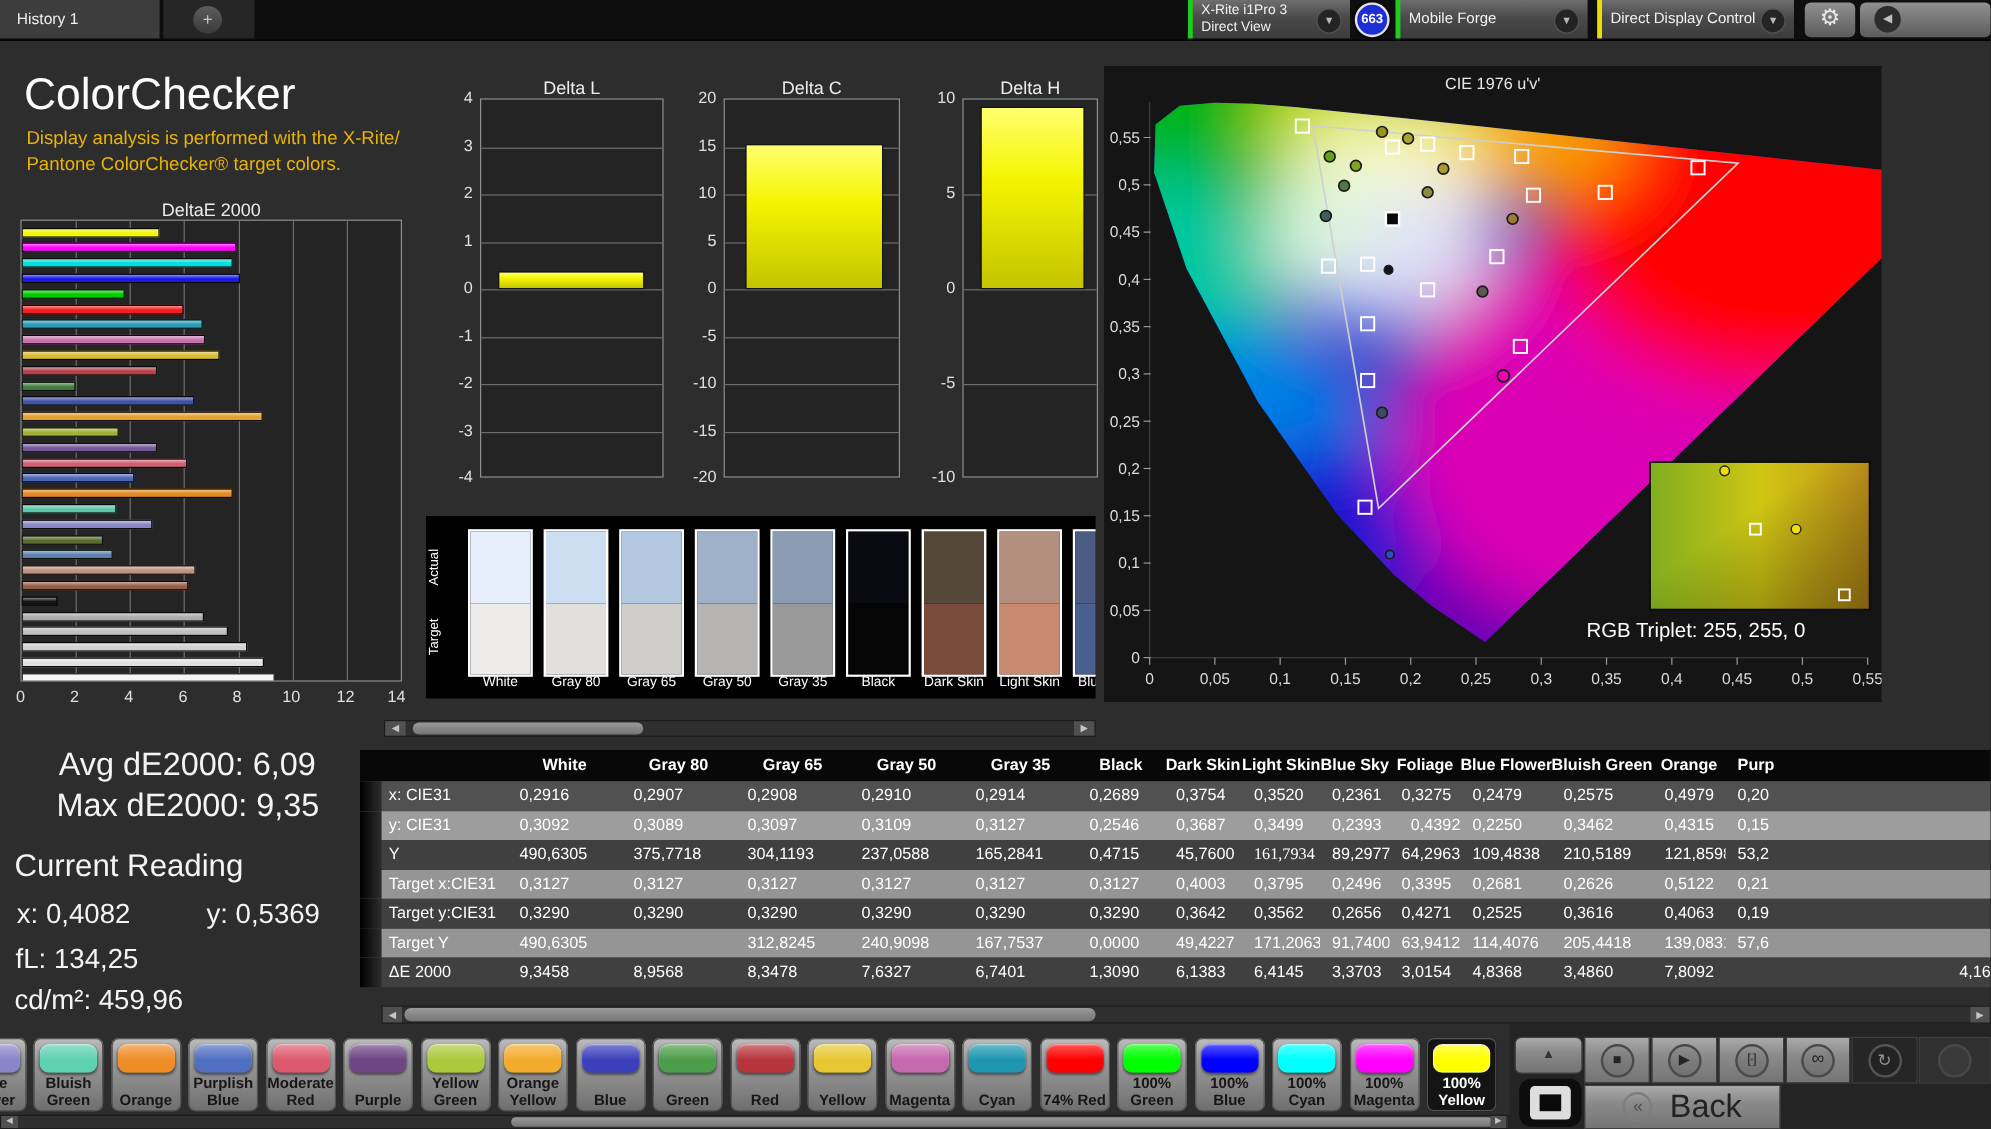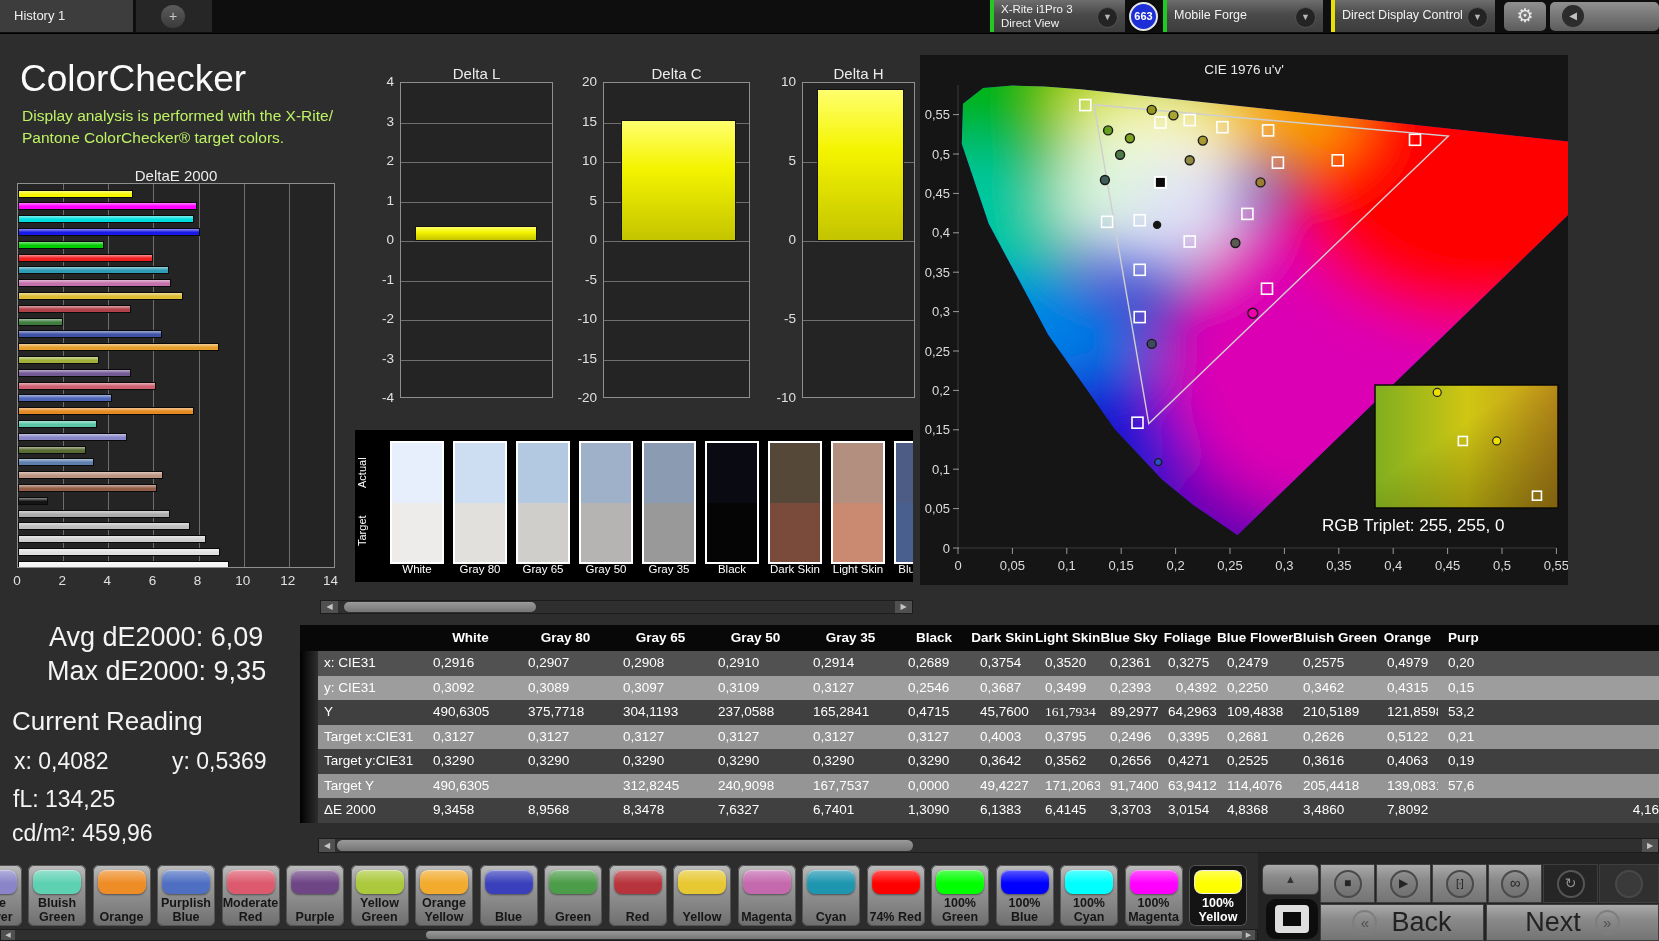--- a/index.html
+++ b/index.html
@@ -24,21 +24,21 @@
         background:#242424;border:1px solid #555;color:#b8b8b8;font-size:9px;text-align:center;line-height:18px;}
   #badge663{left:1129px;top:2px;width:29px;height:29px;border-radius:50%;background:#1d2ed6;
         border:2px solid #e6e6e6;box-shadow:0 0 0 2px #0a0a0a;box-sizing:border-box;
         color:#fff;font-size:11px;font-weight:bold;text-align:center;line-height:25px;}
   .toolbtn{top:2px;height:29px;background:linear-gradient(180deg,#909090,#5c5c5c);border-radius:5px;}
   .gear{color:#e8e8e8;font-size:19px;text-align:center;line-height:28px;}
   .collapse .circ{position:absolute;left:12px;top:3px;width:22px;height:22px;border-radius:50%;
         background:#2c2c2c;color:#c0c0c0;font-size:10px;text-align:center;line-height:22px;}
   
   #cc-title{left:20px;top:58px;font-size:37px;color:#fbfbfb;}
-  .desc{left:22px;font-size:15.5px;color:#bef264;}
+  .desc{left:22px;font-size:15.5px;color:#eab308;}
   .charttitle{font-size:15px;color:#ececec;text-align:center;}
   .plot{background:#242424;border:1px solid #8f8f8f;box-sizing:border-box;overflow:hidden;}
   .vline{position:absolute;top:0;bottom:0;width:1px;background:#6e6e6e;}
   .hline{position:absolute;left:0;right:0;height:1px;background:#6e6e6e;}
   .debar{position:absolute;height:8px;border:1px solid #0a0a0a;box-sizing:border-box;}
   .ticklab{position:absolute;font-size:13.5px;color:#e0e0e0;}
   .yellowbar{position:absolute;border:1px solid #141414;box-sizing:border-box;
       background:linear-gradient(180deg,#ffff6e 0%,#f4f400 40%,#c4c400 100%);}
   
   .stat-big{font-size:27px;color:#f4f4f4;}
@@ -688,18 +688,14 @@
     <span class="icirc" style="border-color:#555;color:#909090;font-size:14px;">↻</span>
     </div>
   <div class="abs cbtn" style="left:1599px;top:864px;width:60px;height:39px;background:#303030;">
     <span class="icirc" style="border-color:#484848;background:#3a3a3a;"></span>
     </div>
 
   <div class="abs cbtn" style="left:1320px;top:904px;width:164px;height:37px;display:flex;align-items:center;justify-content:center;gap:14px;">
     <span class="bn-circ">«</span>
     <span class="bn-text">Back</span>
   </div>
-  <div class="abs cbtn" style="left:1486px;top:904px;width:173px;height:37px;display:flex;align-items:center;justify-content:center;gap:14px;">
-    <span class="bn-text">Next</span>
-    <span class="bn-circ">»</span>
-  </div>
 
 </div>
 
 </body></html>

